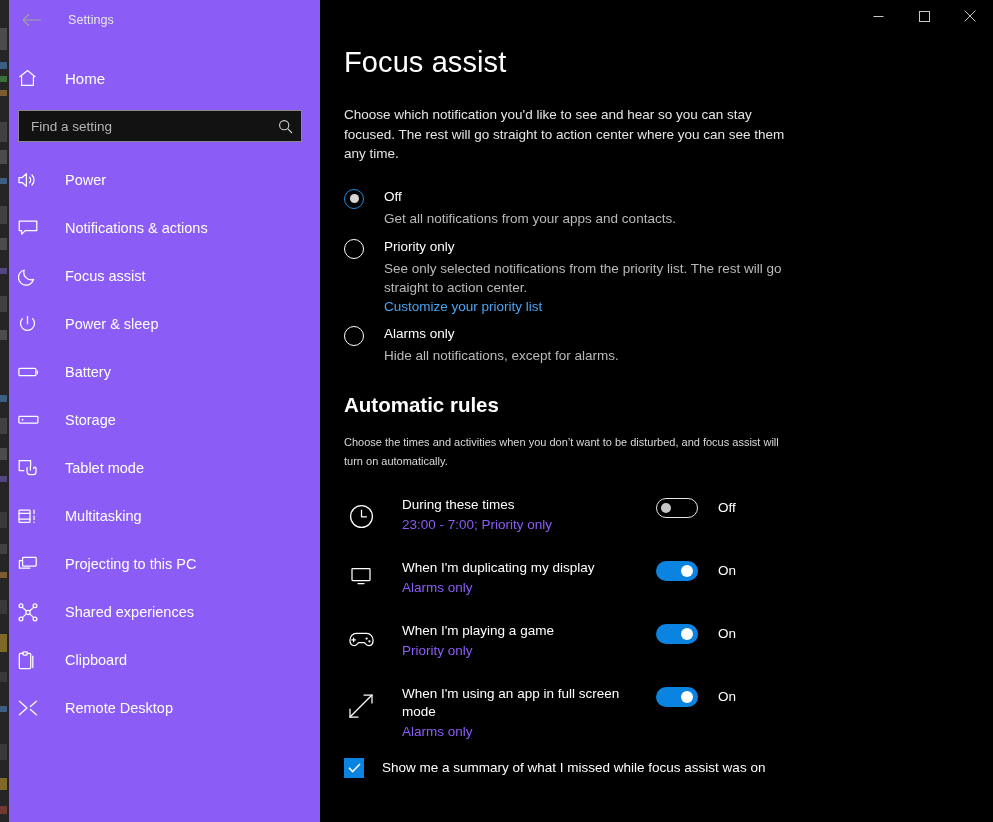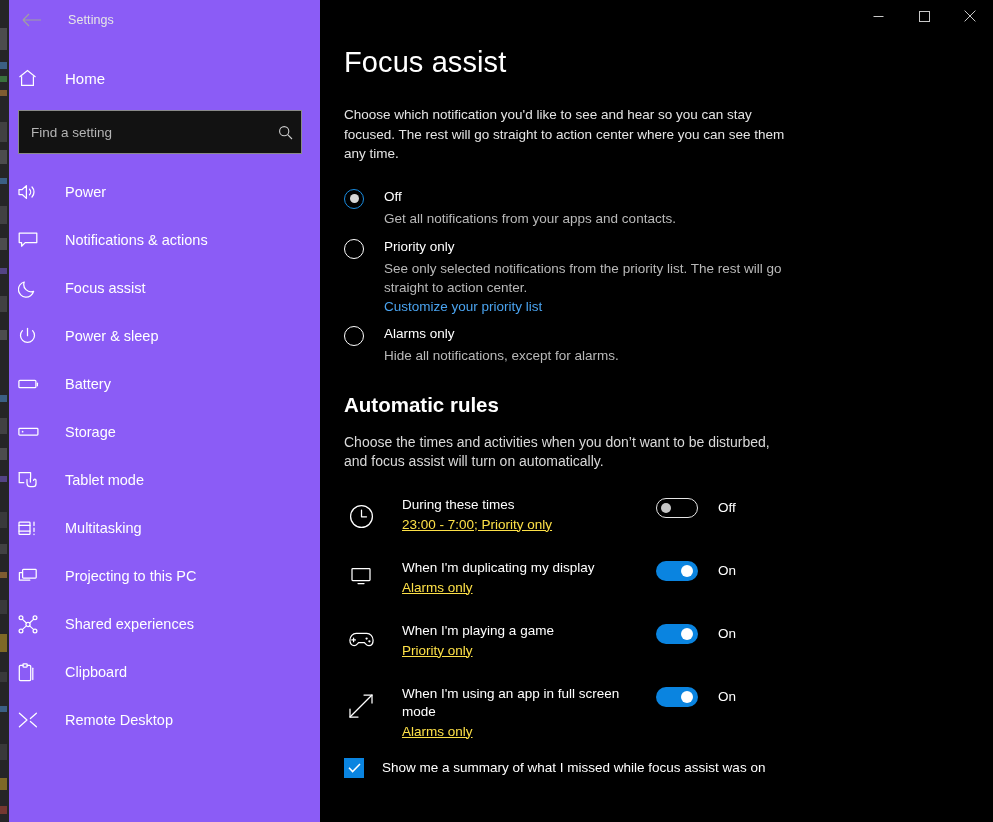--- a/index.html
+++ b/index.html
@@ -67,21 +67,21 @@
     height: 40px;
     margin-top: 18px;
     padding-left: 18px;
     cursor: default;
   }
   .home-row .ico { width: 30px; color: #ffffff; display:flex; align-items:center; }
   .home-row .lbl { font-size: 15px; color: #ffffff; margin-left: 17px; }
 
   .search-wrap {
     margin: 12px 18px 0 18px;
-    height: 44px;
+    height: 32px;
     background: #121212;
     border: 1px solid #8a8a8a;
     display: flex;
     align-items: center;
     padding: 0 8px 0 12px;
   }
   .search-wrap input {
     flex: 1;
     background: transparent;
     border: none;
@@ -211,40 +211,40 @@
 
   
   .section-title {
     margin-top: 28px;
     font-size: 20.5px;
     color: #ffffff;
   }
   .section-desc {
     margin-top: 16px;
     width: 440px;
-    font-size: 14px;
+    font-size: 11px;
     line-height: 19.5px;
     color: #d9d9d9;
   }
 
   .rules { margin-top: 22px; }
   .rule-row {
     display: flex;
     align-items: flex-start;
     min-height: 63px;
   }
   .rule-ico {
     width: 34px; flex: 0 0 34px;
     display: flex; align-items: center; justify-content: center;
     color: #ffffff;
     margin-top: 10px;
   }
   .rule-text { flex: 0 0 240px; margin-left: 24px; margin-top: 2px; }
   .rule-title { font-size: 13.5px; color: #ffffff; line-height: 18px; }
-  .rule-sub { margin-top: 2px; font-size: 13.5px; color: #fde047; line-height: 18px; text-decoration: underline; }
+  .rule-sub { margin-top: 2px; font-size: 13.5px; color: #8b5cf6; line-height: 18px; }
 
   .rule-toggle {
     display: flex;
     align-items: center;
     margin-left: 14px;
     margin-top: 4px;
   }
   .switch {
     width: 42px; height: 20px;
     border-radius: 10px;

